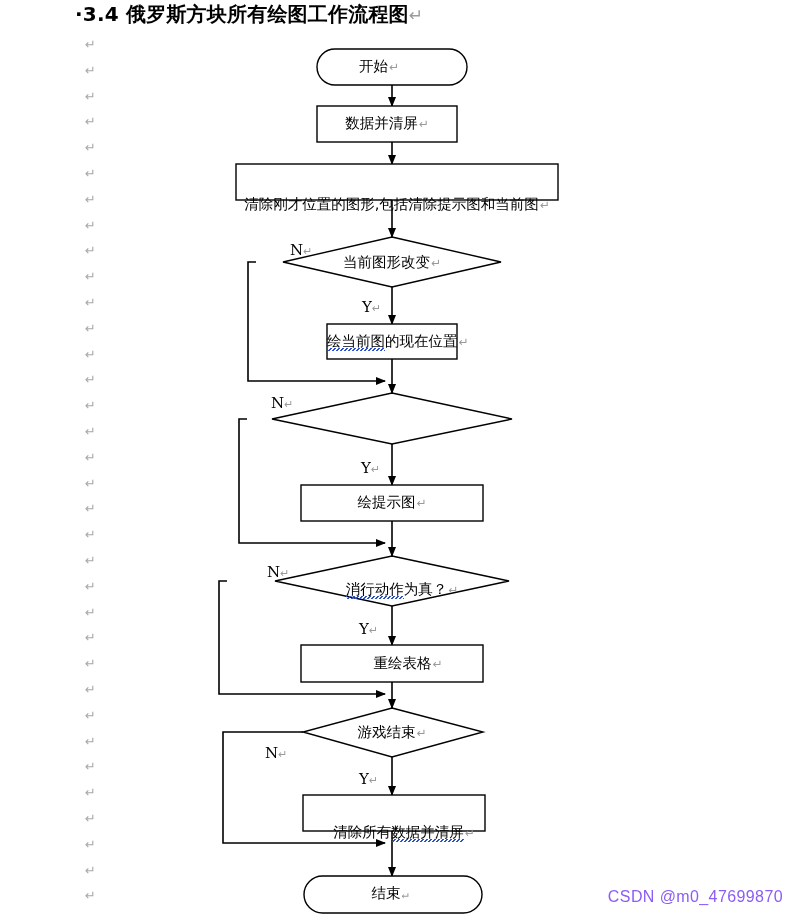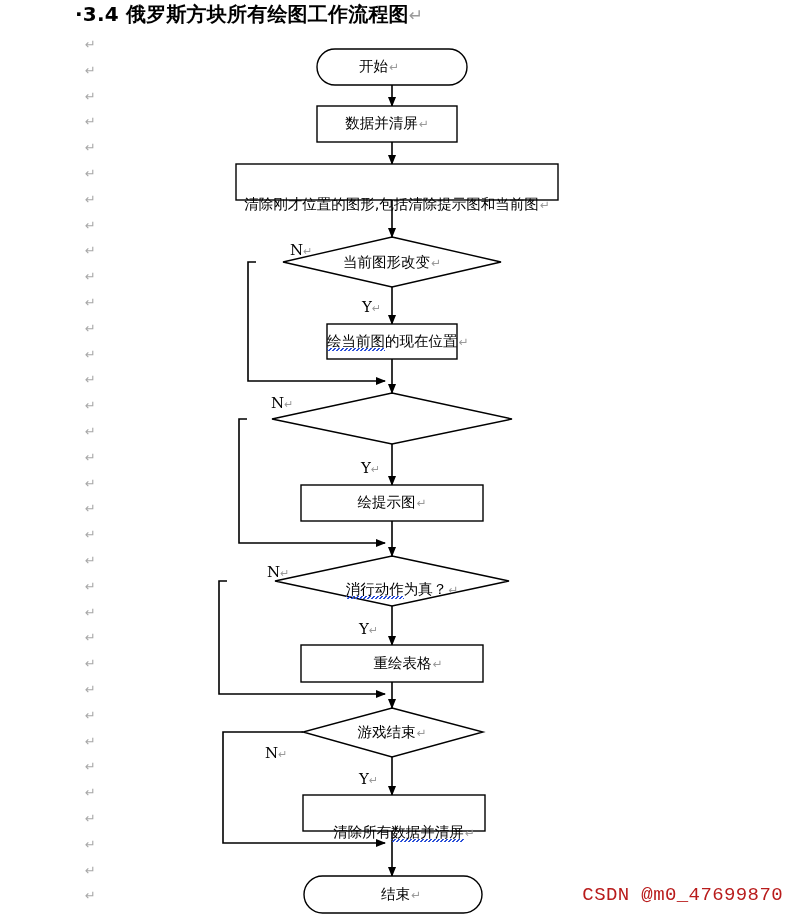--- a/index.html
+++ b/index.html
@@ -107,24 +107,24 @@
   .branch-label .pilcrow {
     color: #9a9a9a;
     font-size: 11px;
     font-family: "DejaVu Sans", sans-serif;
   }
   
   #watermark {
     position: absolute;
     right: 14px;
     bottom: 14px;
-    font-size: 19px;
-    color: #b91c1c;
+    font-size: 16px;
+    color: #8b5cf6;
     letter-spacing: 0.4px;
-    font-family: Liberation Mono, monospace;
+    font-family: Liberation Sans, sans-serif;
     white-space: nowrap;
   }
 </style>
 </head>
 <body>
 
 <div id="page">
 
   <div id="doc-heading">
     <span>·</span><span>3.4  俄罗斯方块所有绘图工作流程图</span><span class="pilcrow">↵</span>
@@ -266,21 +266,21 @@
   </div>
 
   <div class="node-label" style="left:312px; top:724px; width:160px;">
     <span>游戏结束</span><span class="pilcrow">↵</span>
   </div>
 
   <div class="node-label" style="left:303px; top:804px; width:202px;margin-top:20px;">
     <span>清除所有</span><span class="spell">数据并清屏</span><span class="pilcrow">↵</span>
   </div>
 
-  <div class="node-label" style="left:316px; top:886px; width:170px;">
+  <div class="node-label" style="left:305px; top:886px; width:170px;font-family:Liberation Mono, monospace;">
     <span>结束</span><span class="pilcrow">↵</span>
   </div>
 
   <div class="branch-label" style="left:290px; top:243px;">
     <span>N</span><span class="pilcrow">↵</span>
   </div>
 
   <div class="branch-label" style="left:362px; top:300px;">
     <span>Y</span><span class="pilcrow">↵</span>
   </div>

